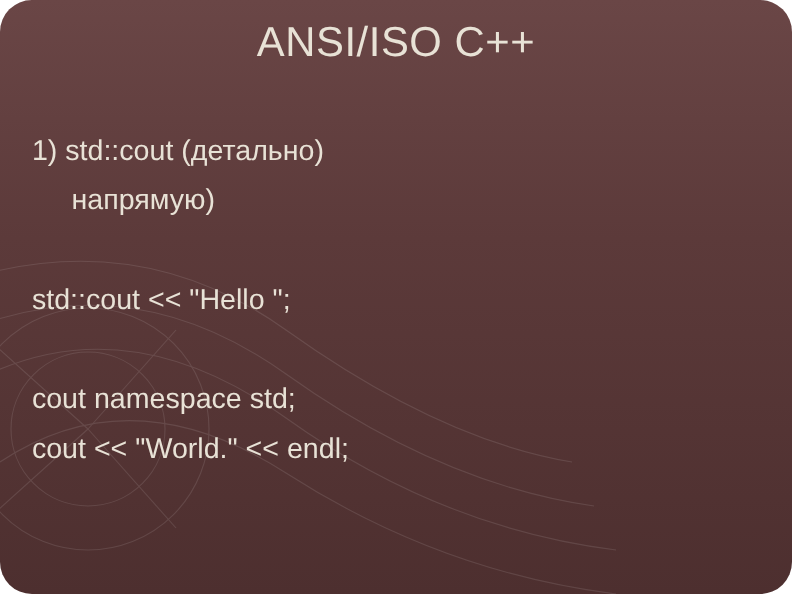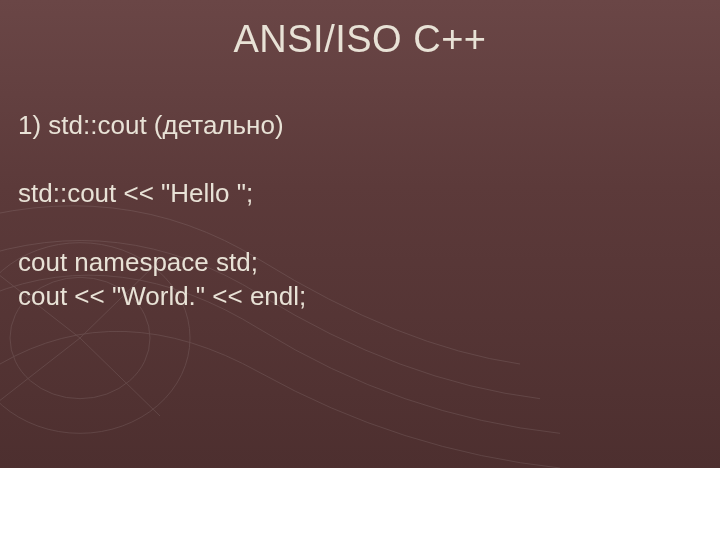--- a/index.html
+++ b/index.html
@@ -6,25 +6,26 @@
     margin: 0;
     padding: 0;
     width: 720px;
     height: 540px;
     overflow: hidden;
     font-family: Arial, "Helvetica Neue", Helvetica, sans-serif;
   }
   .slide {
     position: relative;
     width: 720px;
-    height: 468px;
+    height: 540px;
     background: #5a3a3a;
     background: linear-gradient(180deg, #6a4646 0%, #5c3a3a 40%, #4d2f2f 100%);
     color: #e8e2d6;
     box-sizing: border-box;
+    border-radius: 29px;
   }
   
   .bg-lines {
     position: absolute;
     inset: 0;
     pointer-events: none;
     opacity: 0.10;
   }
   .bg-lines svg { width: 100%; height: 100%; }
   .title {
@@ -39,21 +40,21 @@
   }
   .body {
     position: absolute;
     top: 108px;
     left: 18px;
     right: 18px;
     font-size: 26px;
     line-height: 1.32;
   }
   .para {
-    margin: 0;
+    margin: 11px;
   }
   .indent-cont {
     padding-left: 36px;
   }
   .spacer { height: 34px; }
 </style>
 </head>
 <body>
 
 <div class="slide">
@@ -72,20 +73,21 @@
         <line x1="80" y1="390" x2="-20" y2="480"></line>
         <line x1="80" y1="390" x2="160" y2="480"></line>
       </g>
     </svg>
   </div>
 
   <div class="title">ANSI/ISO C++</div>
 
   <div class="body">
     <p class="para">1) std::cout (детально)</p>
+    <p class="para indent-cont">напрямую)</p>
     <div class="spacer"></div>
     <p class="para">std::cout &lt;&lt; "Hello ";</p>
     <div class="spacer"></div>
     <p class="para">cout namespace std;</p>
     <p class="para">cout &lt;&lt; "World." &lt;&lt; endl;</p>
   </div>
 
 </div>
 
 </body></html>

